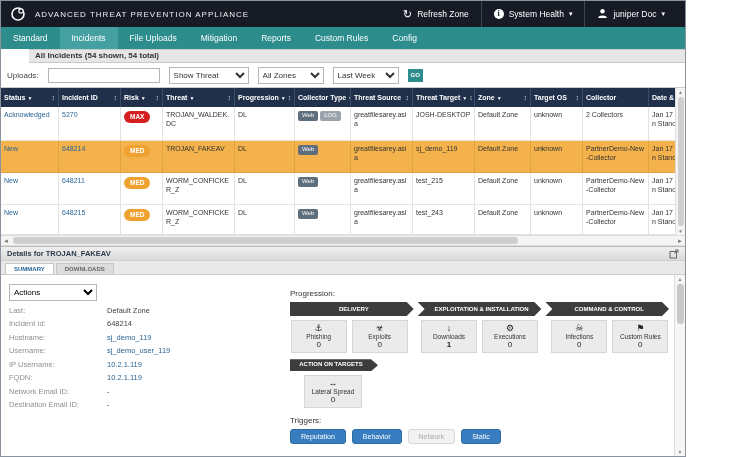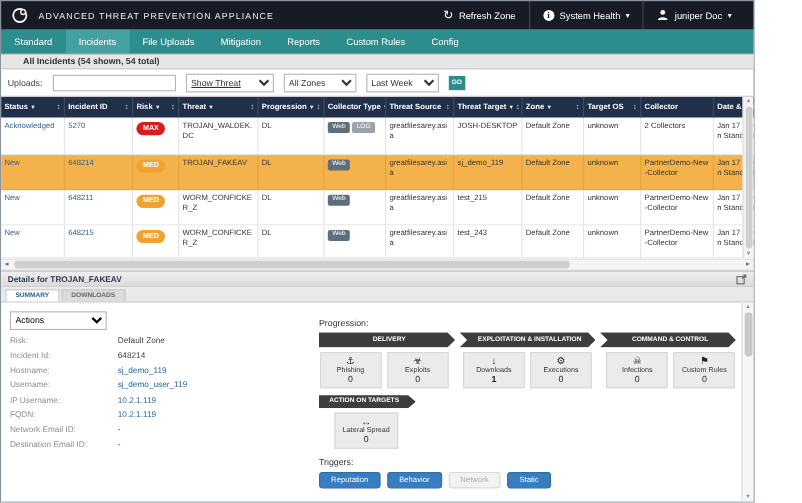--- a/index.html
+++ b/index.html
@@ -16,27 +16,27 @@
   .top-item.bl { border-left:1px solid rgba(255,255,255,0.18); }
   .ref-ico { font-size:11px; line-height:1; }
   .chev { font-size:7px; }
   .info-ico { width:10px; height:10px; border-radius:50%; background:#fff; color:#161b26; font-size:8px; font-weight:bold; text-align:center; line-height:10px; font-family:"Liberation Serif",serif; }
 
   
   .navbar { flex:0 0 22px; background:#2d8d8d; display:flex; }
   .tab { color:#fff; font-size:8.5px; line-height:22px; padding:0 12px; cursor:pointer; white-space:nowrap; }
   .tab.active { background:#45a1a1; }
 
-  .section-title { flex:0 0 14px; background:#e6e6e6; border-top:1px solid #c9c9c9; border-bottom:1px solid #c9c9c9; font-size:8px; font-weight:bold; color:#333; padding:1px 20px; }
+  .section-title { flex:0 0 14px; background:#e6e6e6; border-top:1px solid #c9c9c9; border-bottom:1px solid #c9c9c9; font-size:8px; font-weight:bold; color:#333; padding:1px 6px;margin-left:28px; }
 
   
   .filterbar { flex:0 0 24px; display:flex; align-items:center; gap:9px; padding:0 6px; font-size:8px; color:#444; }
   .filterbar input { width:112px; height:15px; border:1px solid #b5b5b5; font-size:8px; padding:0 3px; }
   .filterbar select { height:17px; font-size:8px; border:1px solid #b5b5b5; background:#fff; color:#333; }
-  .sel-threat { width:80px;text-decoration:underline; } .sel-zone { width:66px; } .sel-time { width:66px; }
+  .sel-threat { width:80px; } .sel-zone { width:66px; } .sel-time { width:66px; }
   .go { background:#2d8d8d; color:#fff; border:none; font-size:6px; font-weight:bold; padding:0 3px; height:13px; cursor:pointer; }
 
   
   .table-wrap { position:relative; flex:0 0 148px; overflow:hidden; border-top:1px solid #ccc; }
   .grid-row { display:grid; grid-template-columns:58px 62px 42px 72px 60px 56px 62px 62px 56px 52px 66px 1fr; width:719px; }
   .thead { background:#20304a; }
   .th { color:#fff; font-size:7px; font-weight:bold; padding:0 3px; border-right:1px solid #3b4c66; display:flex; align-items:center; gap:2px; white-space:nowrap; overflow:hidden; cursor:pointer; height:19px; }
   .fico { font-size:5px; }
   .sico { font-size:7px; margin-left:auto; color:#cdd6e2; }
   .tr { background:#fff; overflow:hidden; }
@@ -308,21 +308,21 @@
     <div class="dtab" data-name="tab-downloads">DOWNLOADS</div>
   </div>
 
   <div class="det-body" data-name="details-body">
     <div class="det-left" data-name="details-target-panel">
       <select data-name="actions-select">
         <option data-name="actions-value">Actions</option>
       </select>
 
       <div class="frow" data-name="field-zone">
-          <span class="flabel">Risk:</span>
+          <span class="flabel">Last:</span>
           <span class="fval">Default Zone</span>
         </div>
       <div class="frow" data-name="field-incident-id">
           <span class="flabel">Incident Id:</span>
           <span class="fval">648214</span>
         </div>
       <div class="frow" data-name="field-hostname">
           <span class="flabel">Hostname:</span>
           <span class="fval lnk" data-name="hostname-link">sj_demo_119</span>
         </div>

